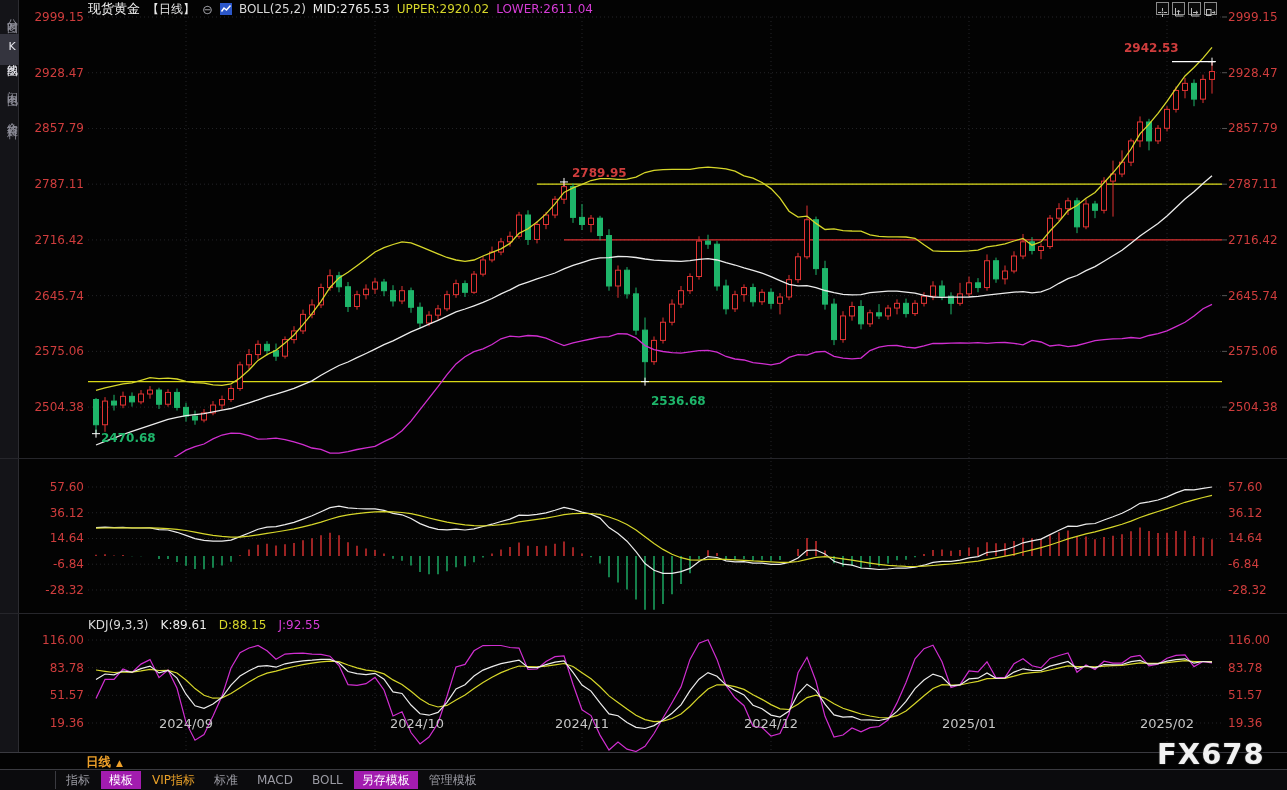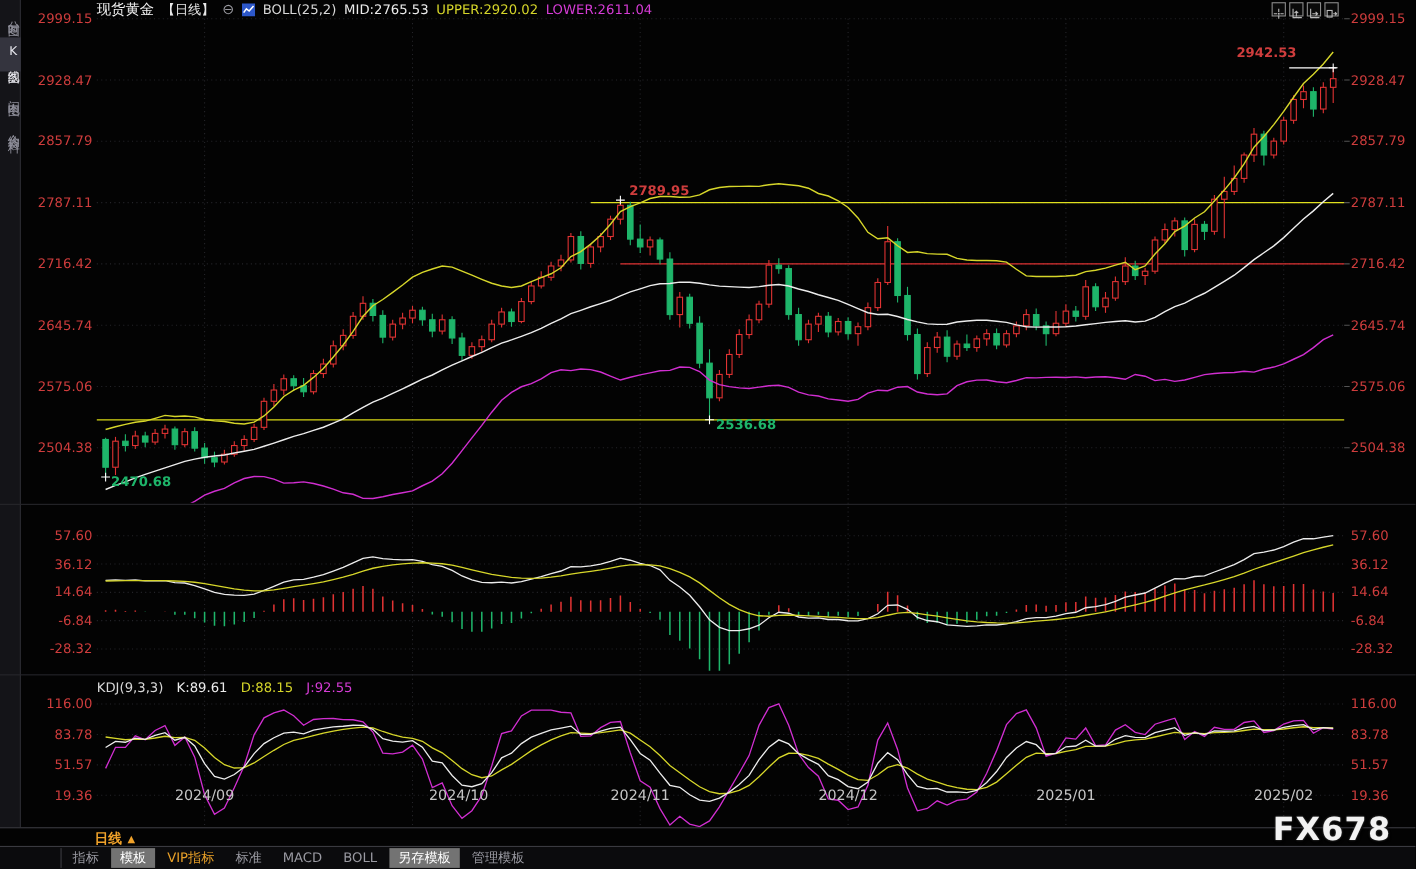--- a/index.html
+++ b/index.html
@@ -34,21 +34,21 @@
   .ann{position:absolute;font-size:12px;font-weight:bold;white-space:nowrap;}
   
   .sep-h{position:absolute;left:0;height:1px;background:#26262b;width:1287px;}
   .sep-strong{background:#3a3a40;}
   
   #period{position:absolute;left:86px;top:754px;font-size:12.5px;font-weight:bold;color:#f0a22a;display:flex;align-items:center;gap:5px;}
   #period .arr{font-size:9px;}
   
   #tabbar{position:absolute;left:0;top:770px;width:1287px;height:20px;background:#0b0b0d;display:flex;align-items:center;padding-left:58px;box-sizing:border-box;gap:3px;}
   .tab{font-size:12px;color:#9a9aa2;padding:1px 8px;line-height:16px;cursor:pointer;white-space:nowrap;}
-  .tab.active{background:#737373;color:#ffffff;}
+  .tab.active{background:#a21caf;color:#ffffff;}
   .tab.accent{color:#e8a028;}
   #tab-div{position:absolute;left:55px;top:771px;width:1px;height:18px;background:#3a3a40;}
   
   #wm{position:absolute;left:1157px;top:737px;font-size:29px;font-weight:bold;color:#f2f2f2;letter-spacing:1px;text-shadow:0 0 2px #555, 1px 1px 2px #000;}
 </style>
 </head>
 <body>
 
 <div id="stage">
   <svg id="chart-svg" width="1287" height="790">
@@ -577,21 +577,21 @@
 
   <div class="ind-hdr" style="top:618px;">
     <span class="i-t">KDJ(9,3,3)</span>
     <span class="i-w">K:89.61</span>
     <span class="i-y">D:88.15</span>
     <span class="i-m">J:92.55</span>
   </div>
 
   <div class="ann" id="ann0" style="left: 1124px; top: 40.6419px; color: rgb(207, 61, 61);">2942.53</div>
   <div class="ann" id="ann1" style="left: 572px; top: 165.943px; color: rgb(207, 61, 61);">2789.95</div>
-  <div class="ann" id="ann2" style="left: 651px; top: 379px; color: rgb(30, 181, 106);">2536.68</div>
+  <div class="ann" id="ann2" style="left: 651px; top: 394px; color: rgb(30, 181, 106);">2536.68</div>
   <div class="ann" id="ann3" style="left: 101px; top: 430.671px; color: rgb(30, 181, 106);">2470.68</div>
 
   <div class="sep-h" style="top:458px;"></div>
   <div class="sep-h" style="top:613px;"></div>
   <div class="sep-h sep-strong" style="top:752px;"></div>
   <div class="sep-h sep-strong" style="top:769px;"></div>
 
   <div id="period">
     <span>日线</span>
     <span class="arr">▲</span>

